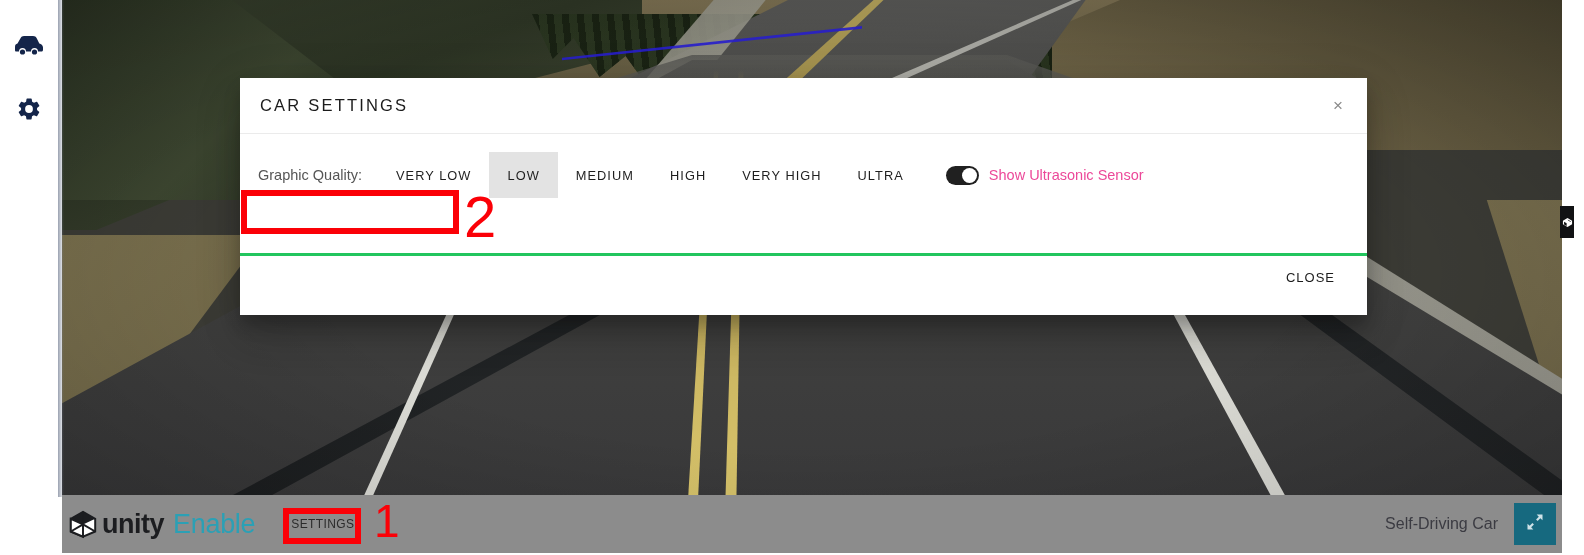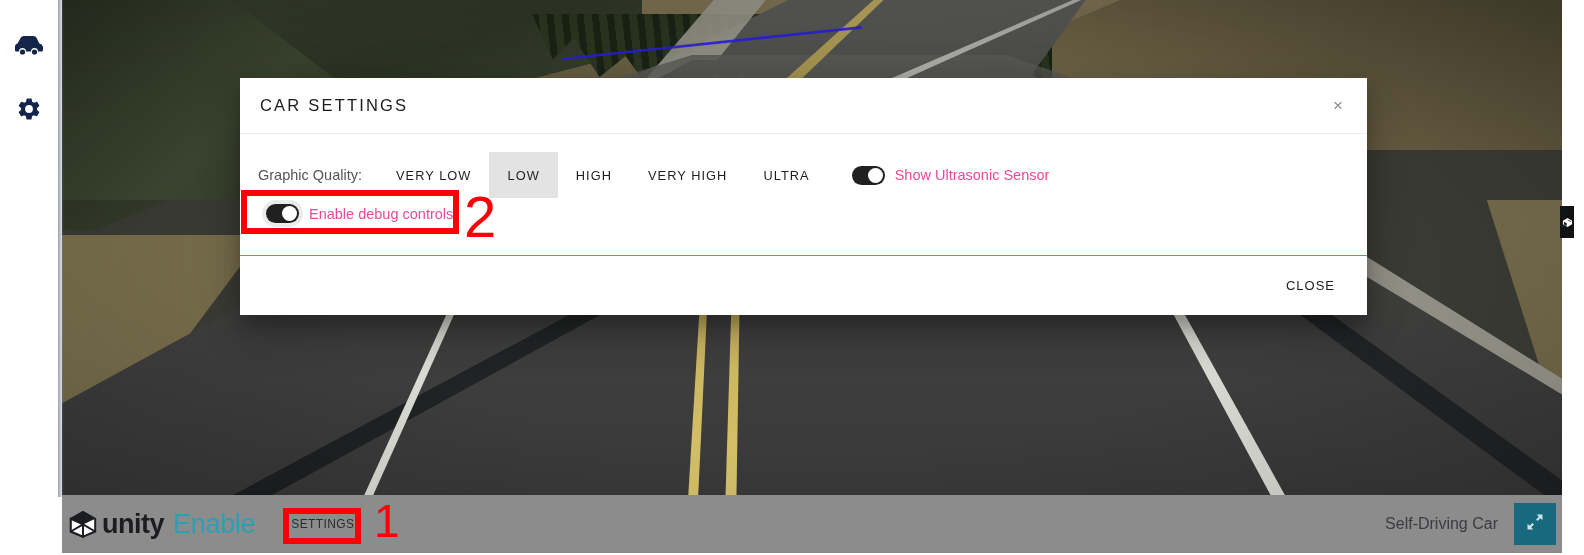--- a/index.html
+++ b/index.html
@@ -207,21 +207,21 @@
   }
   #dialog-close-x {
     position: absolute; right: 16px; top: 15px;
     width: 26px; height: 26px;
     display: flex; align-items: center; justify-content: center;
     font-size: 17px; color: #8a8a8a; cursor: pointer;
     font-family: "Liberation Sans", sans-serif;
   }
   #dialog-body {
     position: relative; height: 122px;
-    border-bottom: 1px solid #22c55e;
+    border-bottom: 3px solid #22c55e;
   }
   #quality-row {
     position: absolute; left: 18px; top: 18px;
     display: flex; align-items: center; height: 46px;
   }
   #quality-label {
     font-size: 14.5px; color: #555555; margin-right: 16px;
   }
   .q-btn {
     height: 46px; display: flex; align-items: center; justify-content: center;
@@ -248,21 +248,21 @@
 
   #debug-row {
     position: absolute; left: 26px; top: 70px;
     display: flex; align-items: center; cursor: pointer;
   }
 
   #dialog-footer {
     position: relative; height: 58px;
   }
   #close-btn {
-    position: absolute; right: 22px; top: 16px;
+    position: absolute; right: 22px; top: 8px;
     font-size: 13px; letter-spacing: 1px; color: #1c1c1c;
     background: transparent; border: none; cursor: pointer;
     padding: 6px 10px; font-family: "Liberation Sans", sans-serif;
   }
 
   
   .anno-box {
     position: absolute; border: 6px solid #fb0007; z-index: 70;
     pointer-events: none; background: transparent;
   }
@@ -385,38 +385,33 @@
       <div id="dialog-close-x">×</div>
     </div>
 
     <div id="dialog-body">
 
       <div id="quality-row">
         <span id="quality-label">Graphic Quality:</span>
 
         <button class="q-btn">VERY LOW</button>
         <button class="q-btn selected">LOW</button>
+        <button class="q-btn">MEDIUM</button>
         <button class="q-btn">HIGH</button>
         <button class="q-btn">VERY HIGH</button>
         <button class="q-btn">ULTRA</button>
 
         <div id="sensor-toggle-wrap">
           <span class="toggle">
             <span class="knob"></span>
           </span>
           <span class="toggle-text">Show Ultrasonic Sensor</span>
         </div>
       </div>
 
-      <div id="debug-row">
-        <span class="toggle with-halo">
-          <span class="knob"></span>
-        </span>
-        <span class="toggle-text">Enable debug controls</span>
-      </div>
     </div>
 
     <div id="dialog-footer">
       <button id="close-btn">CLOSE</button>
     </div>
   </div>
 
   <div id="bottom-bar">
     <div id="unity-logo-wrap">
       <span id="unity-cube">

